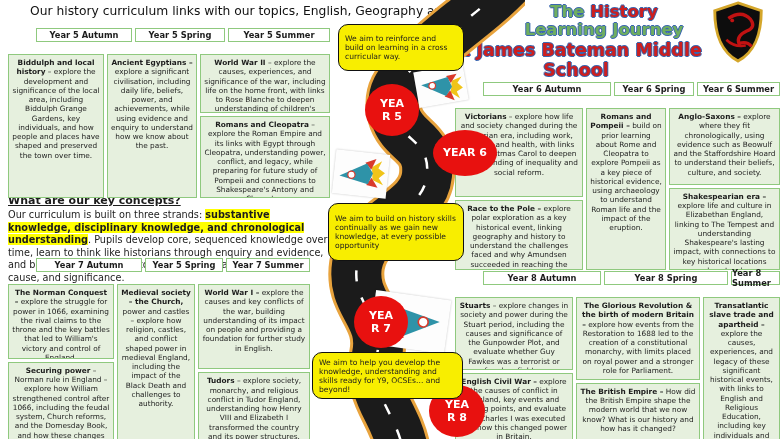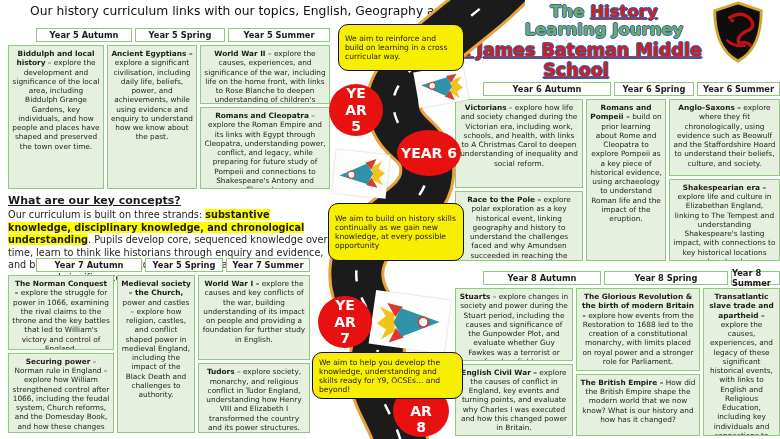--- a/index.html
+++ b/index.html
@@ -4,43 +4,43 @@
 <style>
   html,body{margin:0;padding:0;background:#fff;}
   #canvas{position:relative;width:780px;height:439px;overflow:hidden;background:#fff;
           font-family:"DejaVu Sans",sans-serif;color:#1c1c1c;}
   .abs{position:absolute;}
   
   .banner{left:30px;top:4px;font-size:12.3px;color:#111;}
   
   .title12{left:498px;top:3px;width:212px;text-align:center;font-weight:bold;font-size:16.5px;line-height:1.12;}
   .t-green{color:#6fae60;text-shadow:1px 0 #3a66b0,-1px 0 #3a66b0,0 1px #3a66b0,0 -1px #3a66b0;}
-  .t-red{color:#cc1f1f;text-shadow:1px 0 #3a66b0,-1px 0 #3a66b0,0 1px #3a66b0,0 -1px #3a66b0;text-decoration:underline;}
+  .t-red{color:#cc1f1f;text-shadow:1px 0 #3a66b0,-1px 0 #3a66b0,0 1px #3a66b0,0 -1px #3a66b0;}
   .title3{left:448px;top:40px;width:256px;text-align:center;font-weight:bold;font-size:17.5px;}
   
   .tbl{display:flex;flex-direction:column;}
   .hrow,.brow{display:flex;gap:3px;}
-  .hrow{margin-bottom:3px;padding-left:28px;}
+  .hrow{margin-bottom:12px;padding-left:28px;}
   .hcell{border:1.5px solid #8fc97e;background:#fff;font-weight:bold;font-size:8.3px;
          display:flex;align-items:center;justify-content:center;height:14px;box-sizing:border-box;}
   .col{display:flex;flex-direction:column;gap:3px;box-sizing:border-box;}
   .cell{border:1.5px solid #8fc97e;background:#e6f0de;font-size:7.35px;line-height:1.26;
         text-align:center;padding:3px 3px;box-sizing:border-box;overflow:hidden;}
   .cell b{font-weight:bold;}
   
   .kc-head{left:8px;top:194px;font-weight:bold;font-size:11px;text-decoration:underline;}
   .kc-body{left:8px;top:209px;width:324px;font-size:9.7px;line-height:1.3;}
   .hl{background:#ffff00;font-weight:bold;}
   
   .note{background:#f8ee00;border:1.6px solid #111;border-radius:10px;font-size:7.6px;
         font-weight:500;text-align:left;display:flex;align-items:center;justify-content:center;
         padding:3px 6px;box-sizing:border-box;z-index:6;}
   
-  .marker{background:#e8110f;border-radius:50%;color:#fff;font-weight:bold;font-size:14px;
-          display:flex;align-items:center;justify-content:center;text-align:center;z-index:5;line-height:1.2;}
+  .marker{background:#e8110f;border-radius:50%;color:#fff;font-weight:bold;font-size:11px;
+          display:flex;align-items:center;justify-content:center;text-align:center;z-index:5;line-height:1.2;margin-left:36px;}
   .marker .mtxt{word-break:break-all;}
   
   .rcard{background:#fdfdfd;box-shadow:0 0 2px rgba(0,0,0,.25);display:flex;align-items:center;
          justify-content:center;z-index:4;}
 </style>
 </head>
 <body>
 
 <div id="canvas">
 

